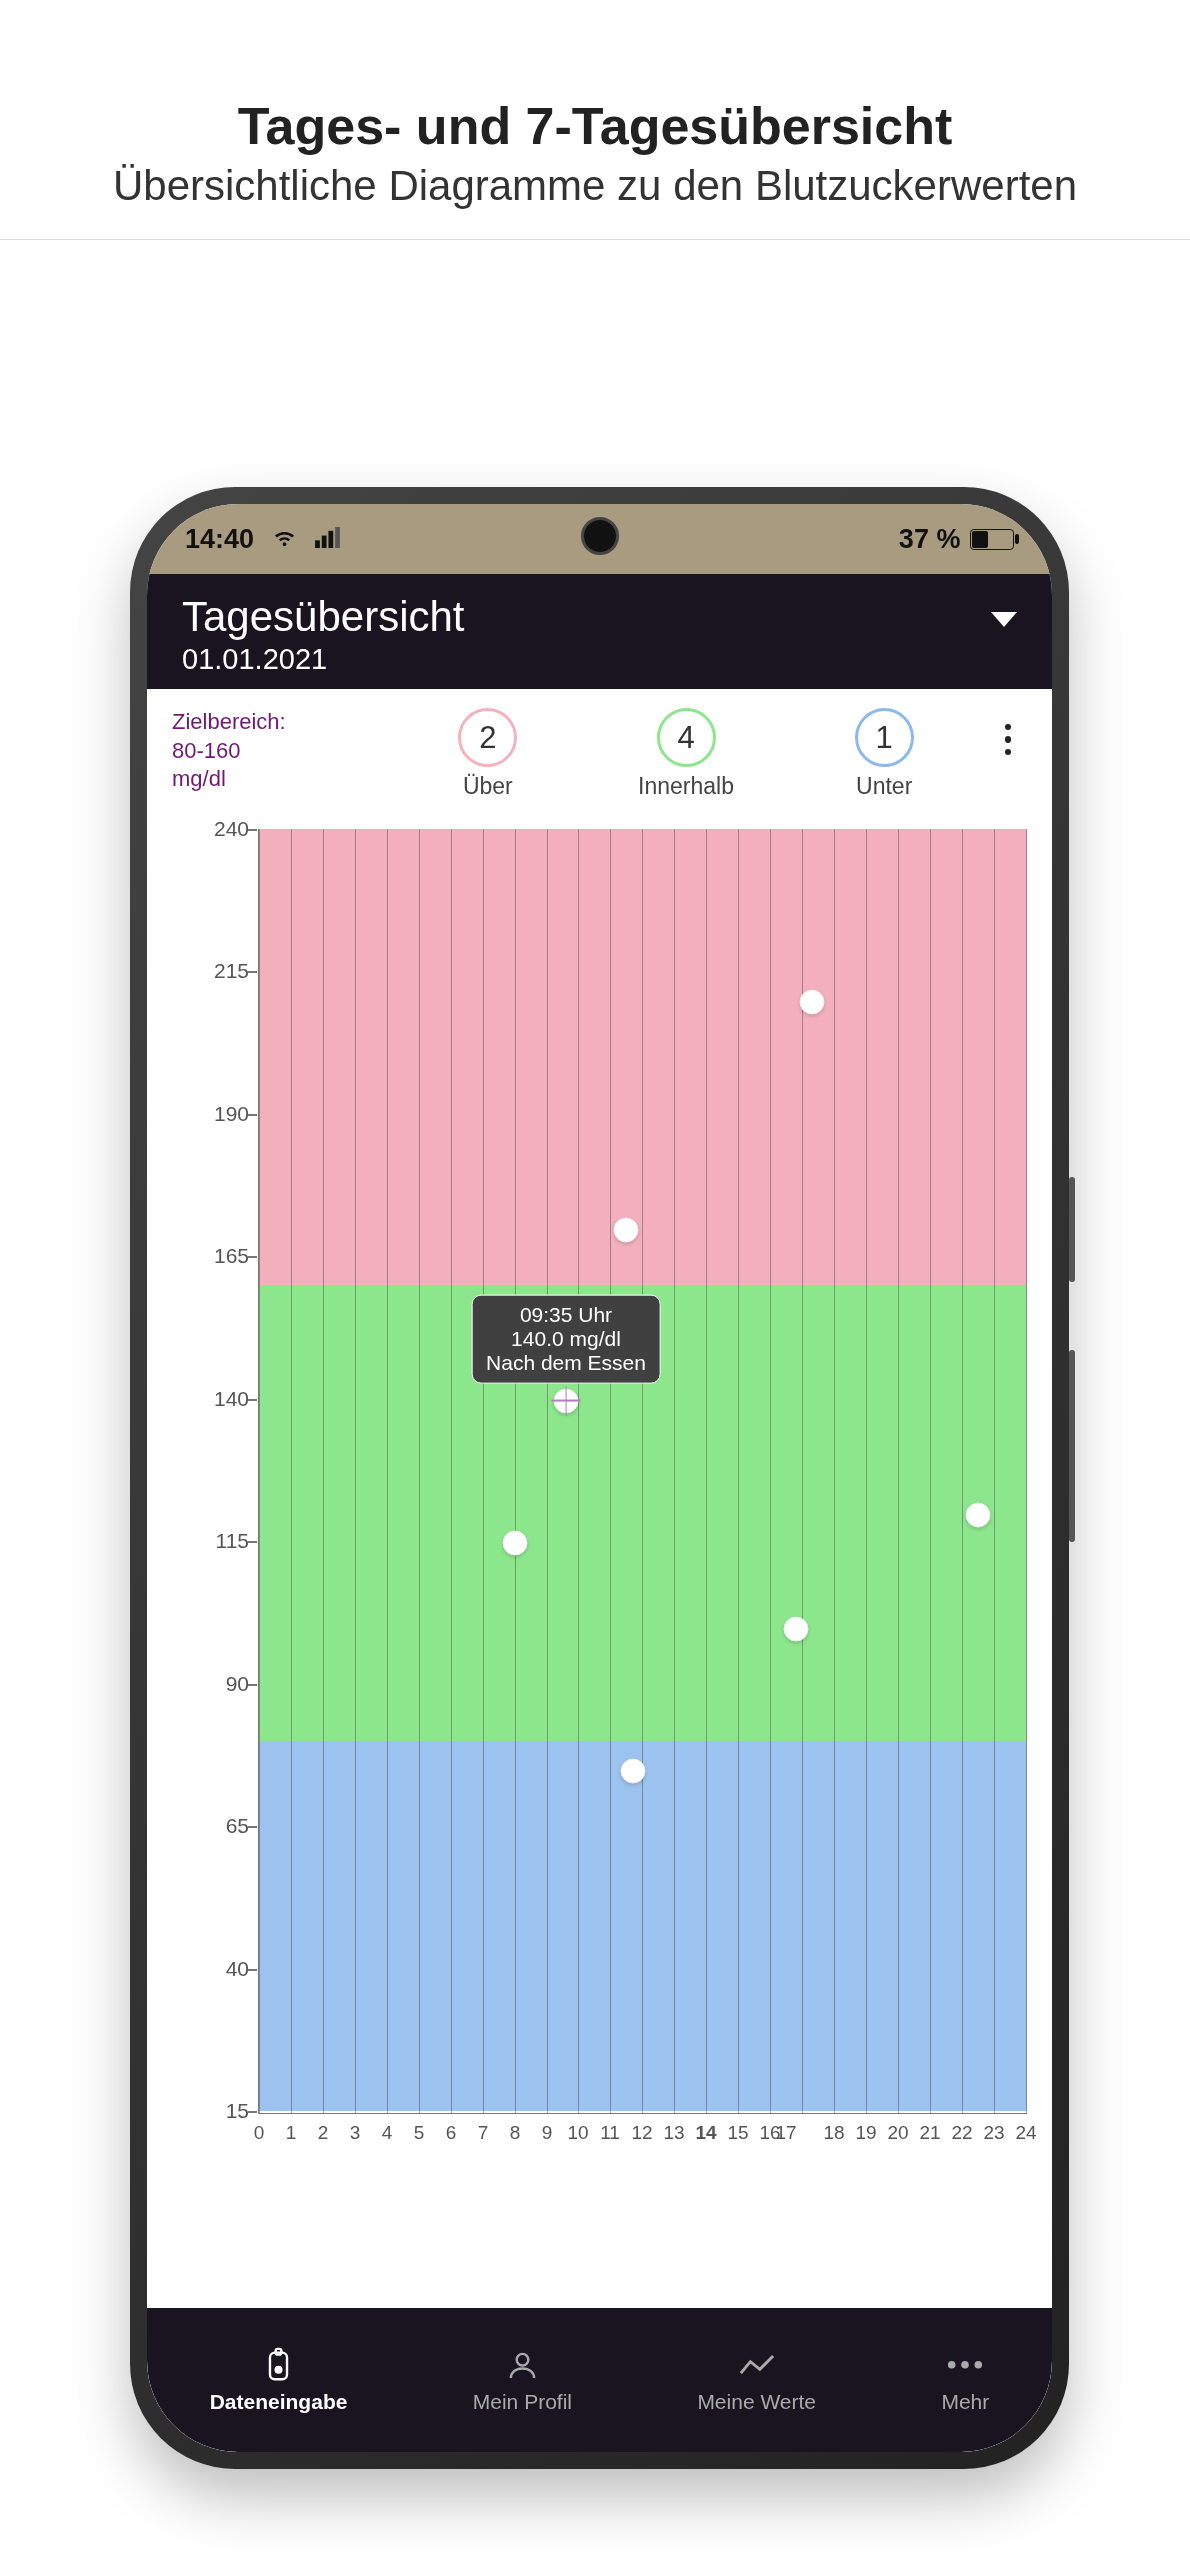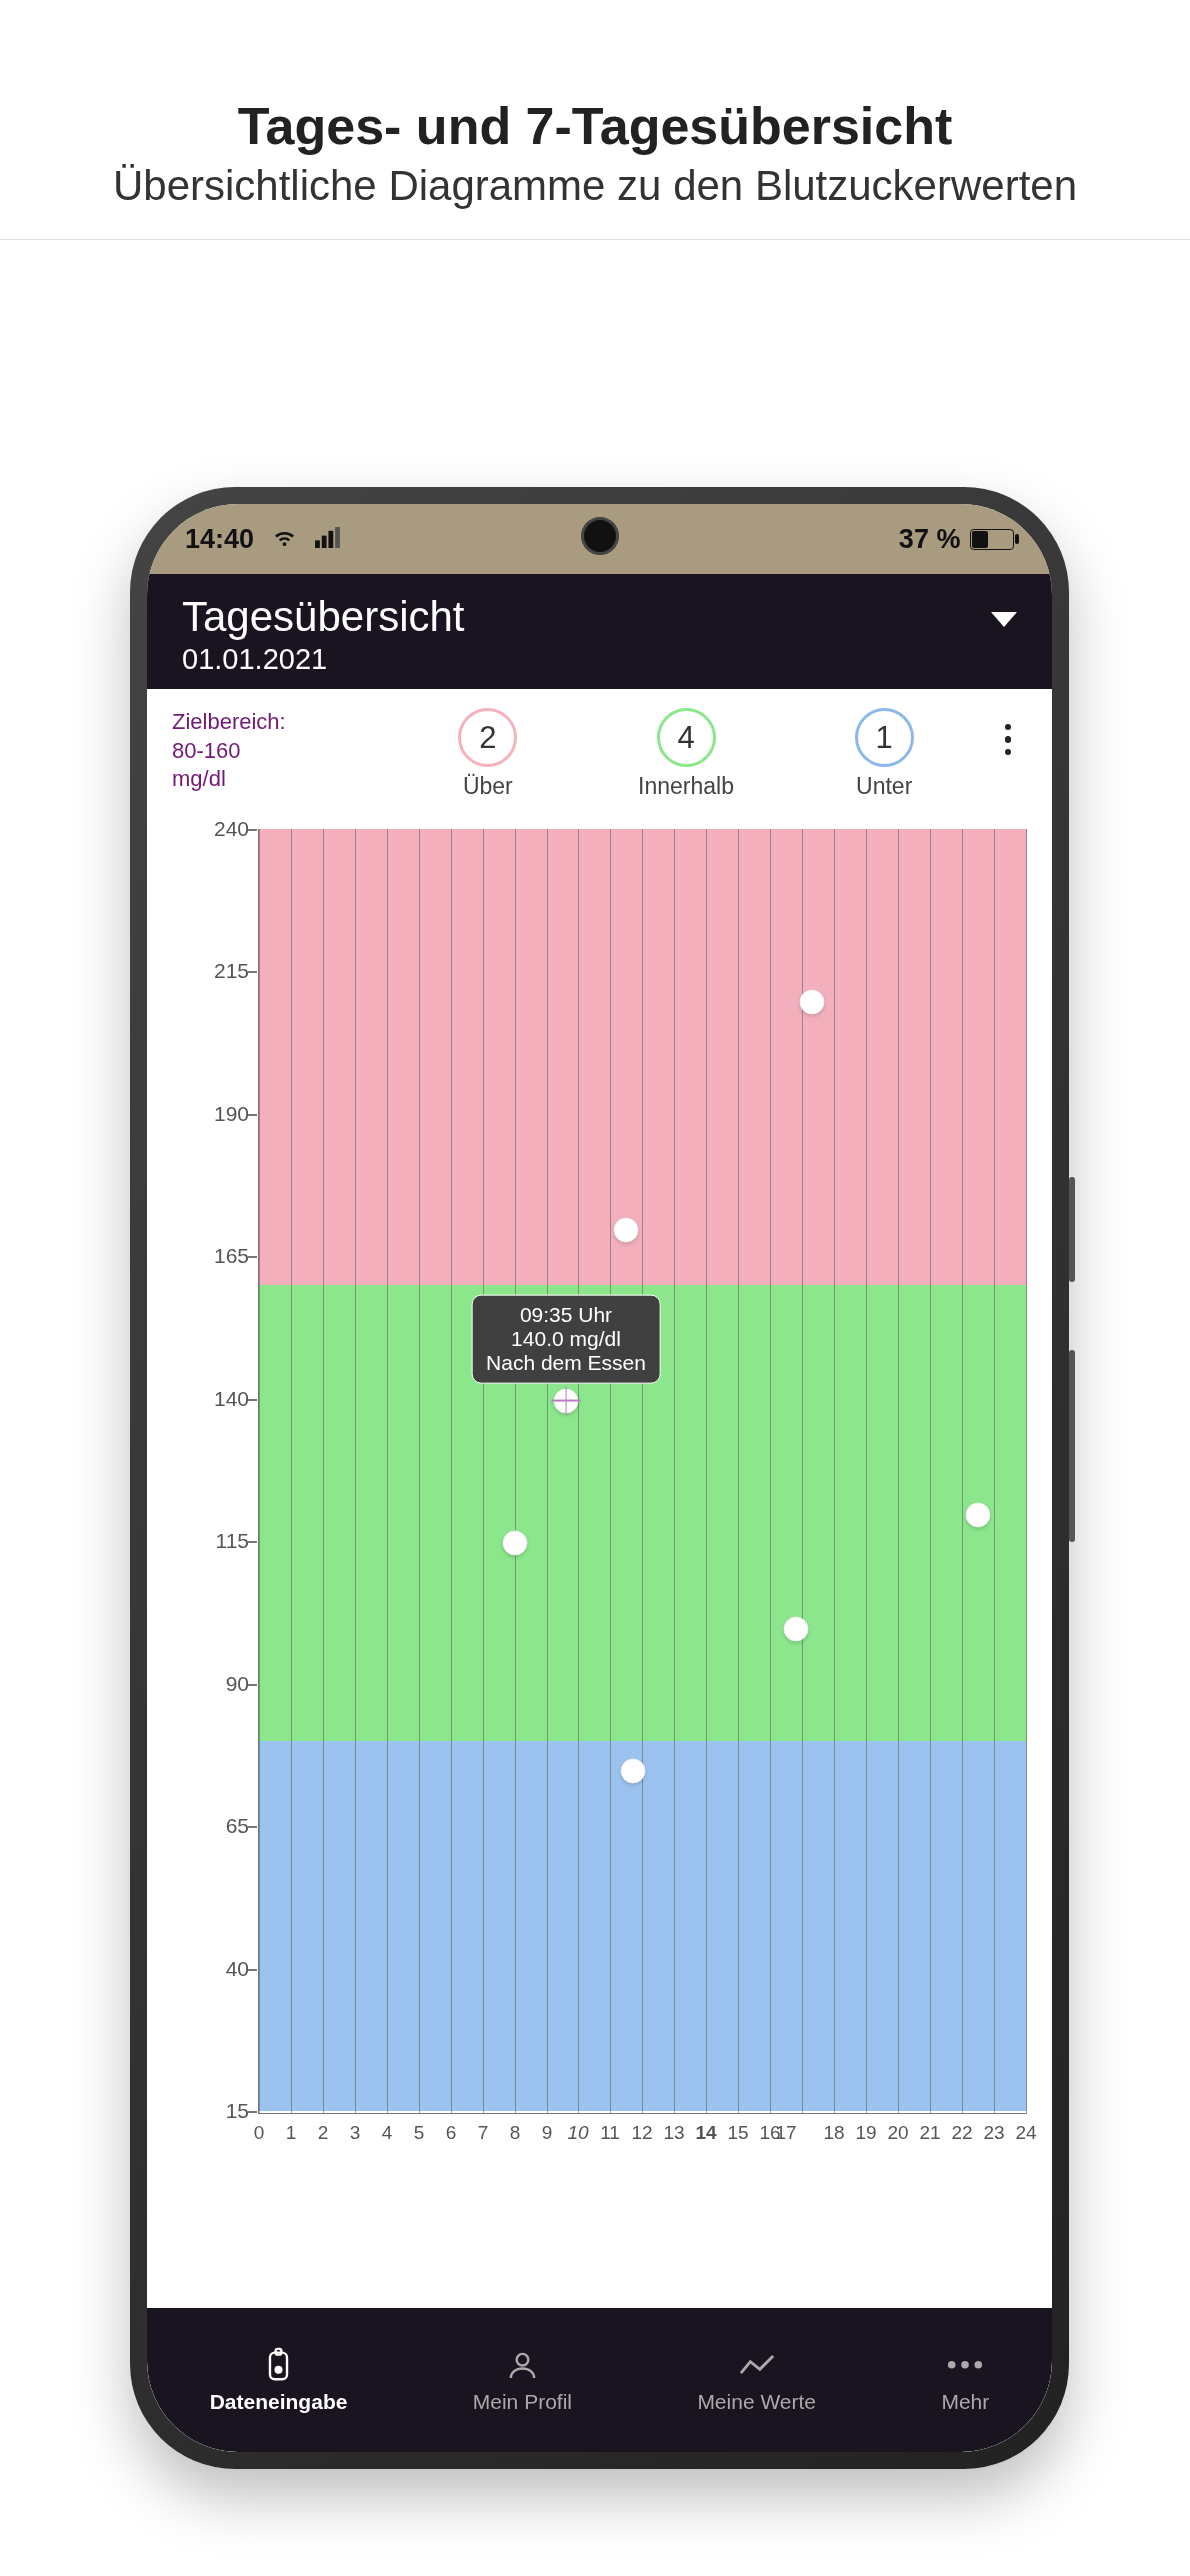--- a/index.html
+++ b/index.html
@@ -256,21 +256,21 @@
           <div class="xtick-label" style="left: 160px;">5</div>
           <div class="vline" style="left: 192px;"></div>
           <div class="xtick-label" style="left: 192px;">6</div>
           <div class="vline" style="left: 224px;"></div>
           <div class="xtick-label" style="left: 224px;">7</div>
           <div class="vline" style="left: 256px;"></div>
           <div class="xtick-label" style="left: 256px;">8</div>
           <div class="vline" style="left: 288px;"></div>
           <div class="xtick-label" style="left: 288px;">9</div>
           <div class="vline" style="left: 319px;"></div>
-          <div class="xtick-label" style="left: 319px; font-style: italic;">10</div>
+          <div class="xtick-label" style="left: 319px;">10</div>
           <div class="vline" style="left: 351px;"></div>
           <div class="xtick-label" style="left: 351px;">11</div>
           <div class="vline" style="left: 383px;"></div>
           <div class="xtick-label" style="left: 383px;">12</div>
           <div class="vline" style="left: 415px;"></div>
           <div class="xtick-label" style="left: 415px;">13</div>
           <div class="vline" style="left: 447px;"></div>
           <div class="xtick-label" style="left: 447px; font-weight: bold;">14</div>
           <div class="vline" style="left: 479px;"></div>
           <div class="xtick-label" style="left: 479px;">15</div>

